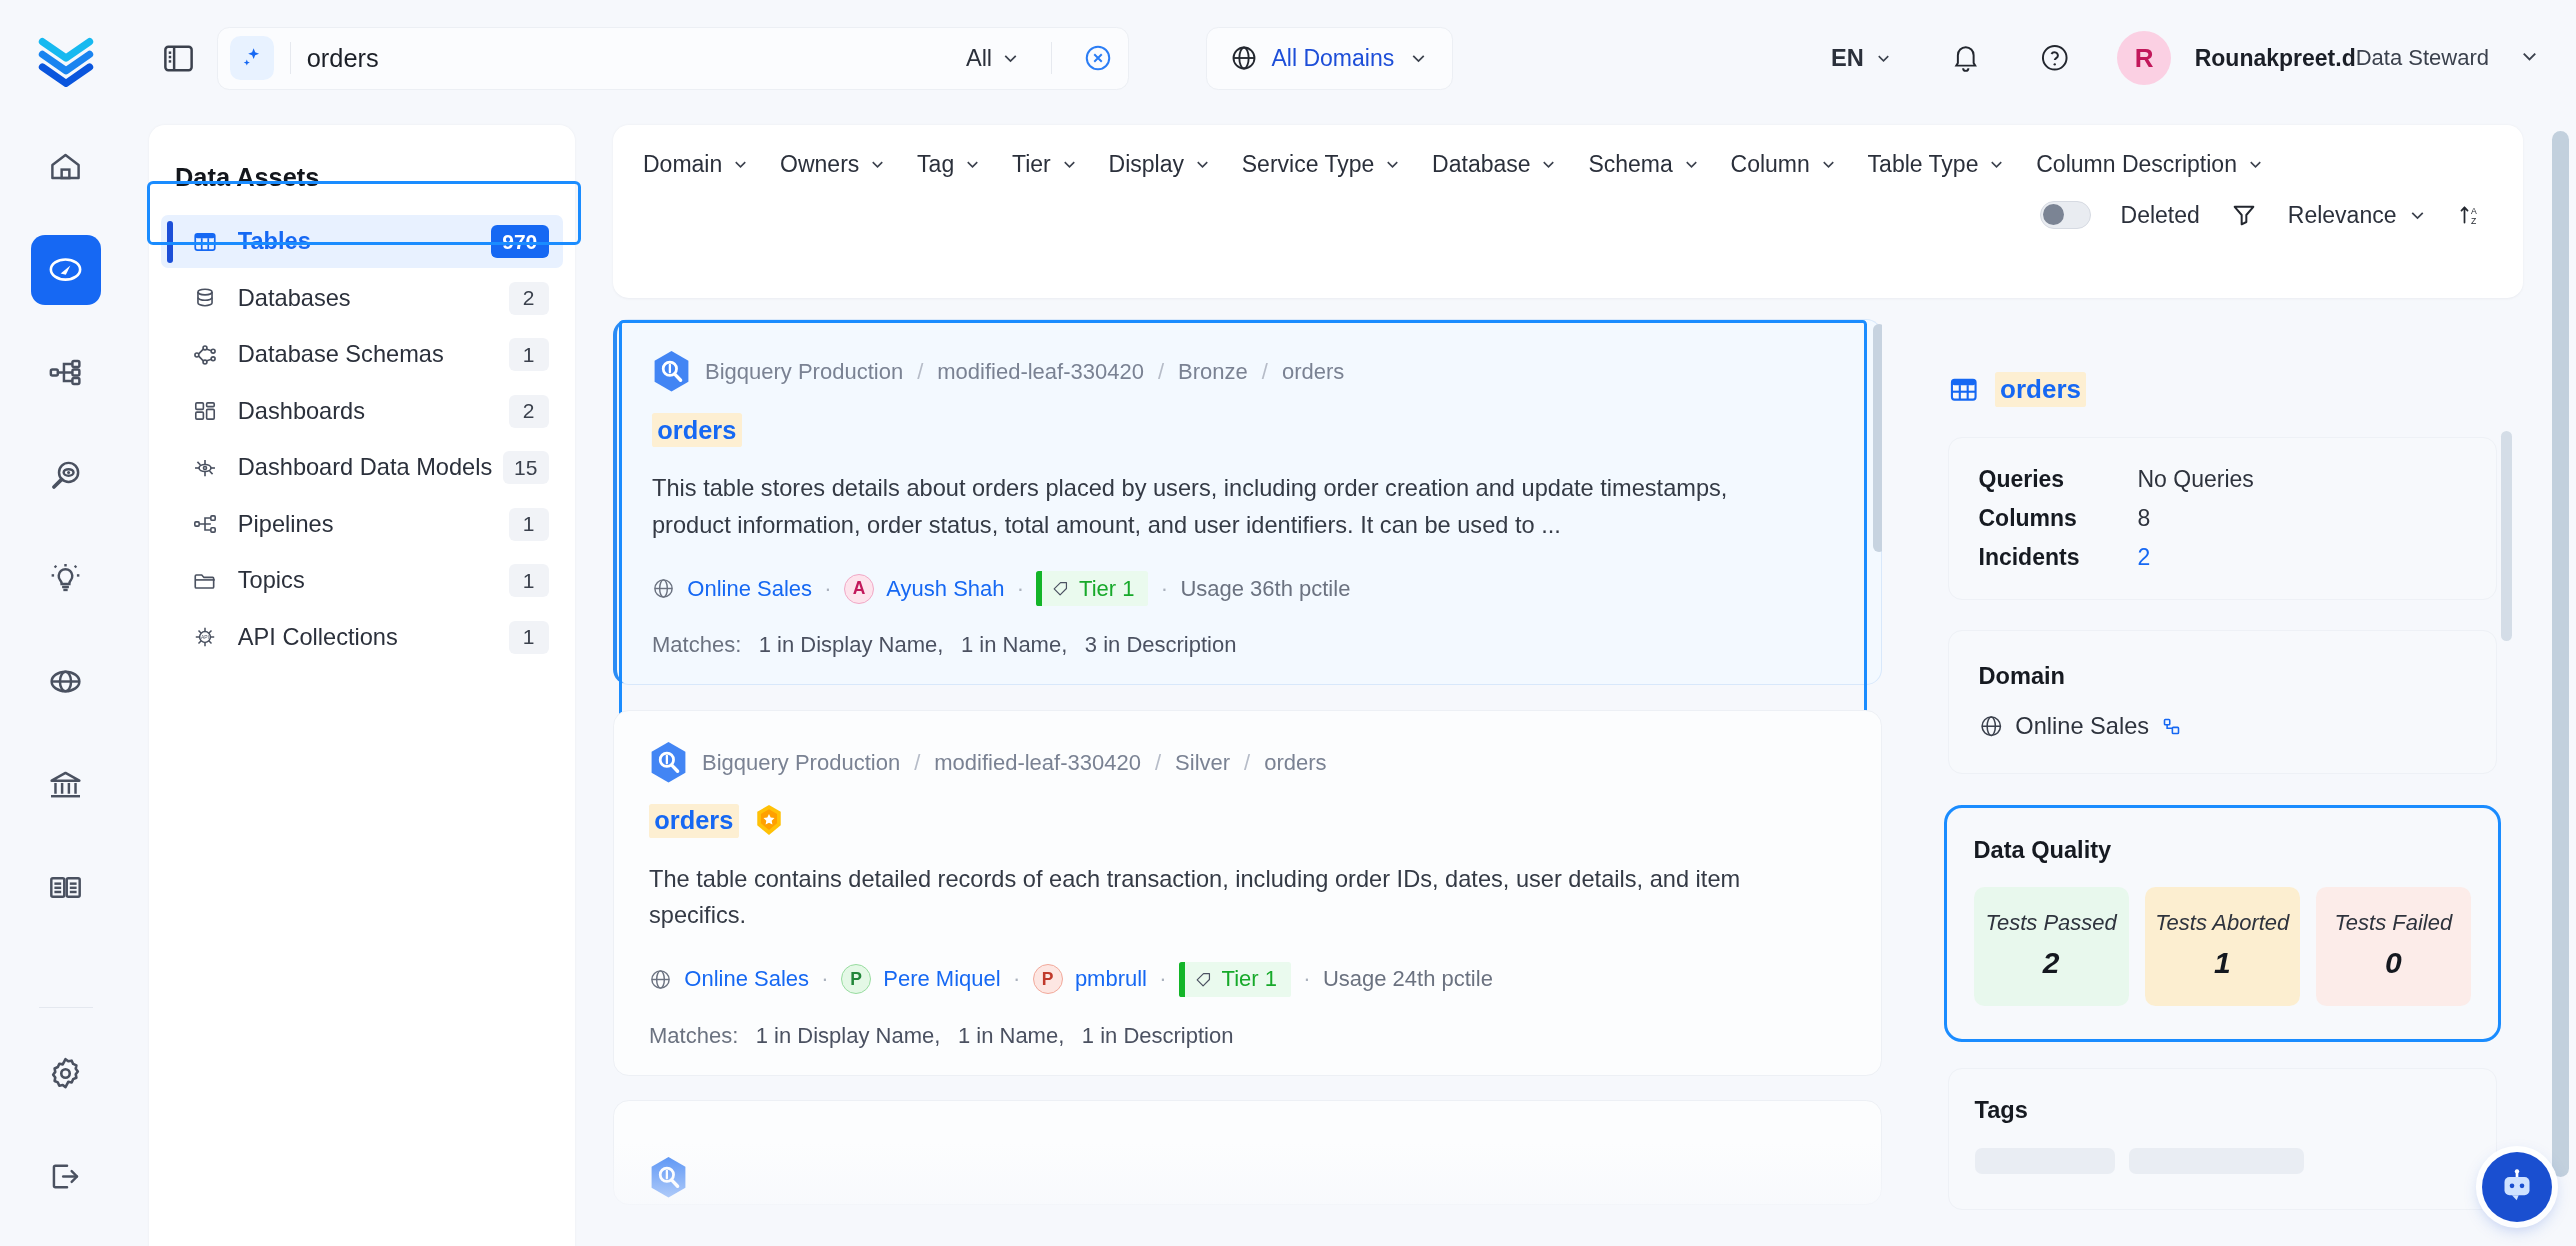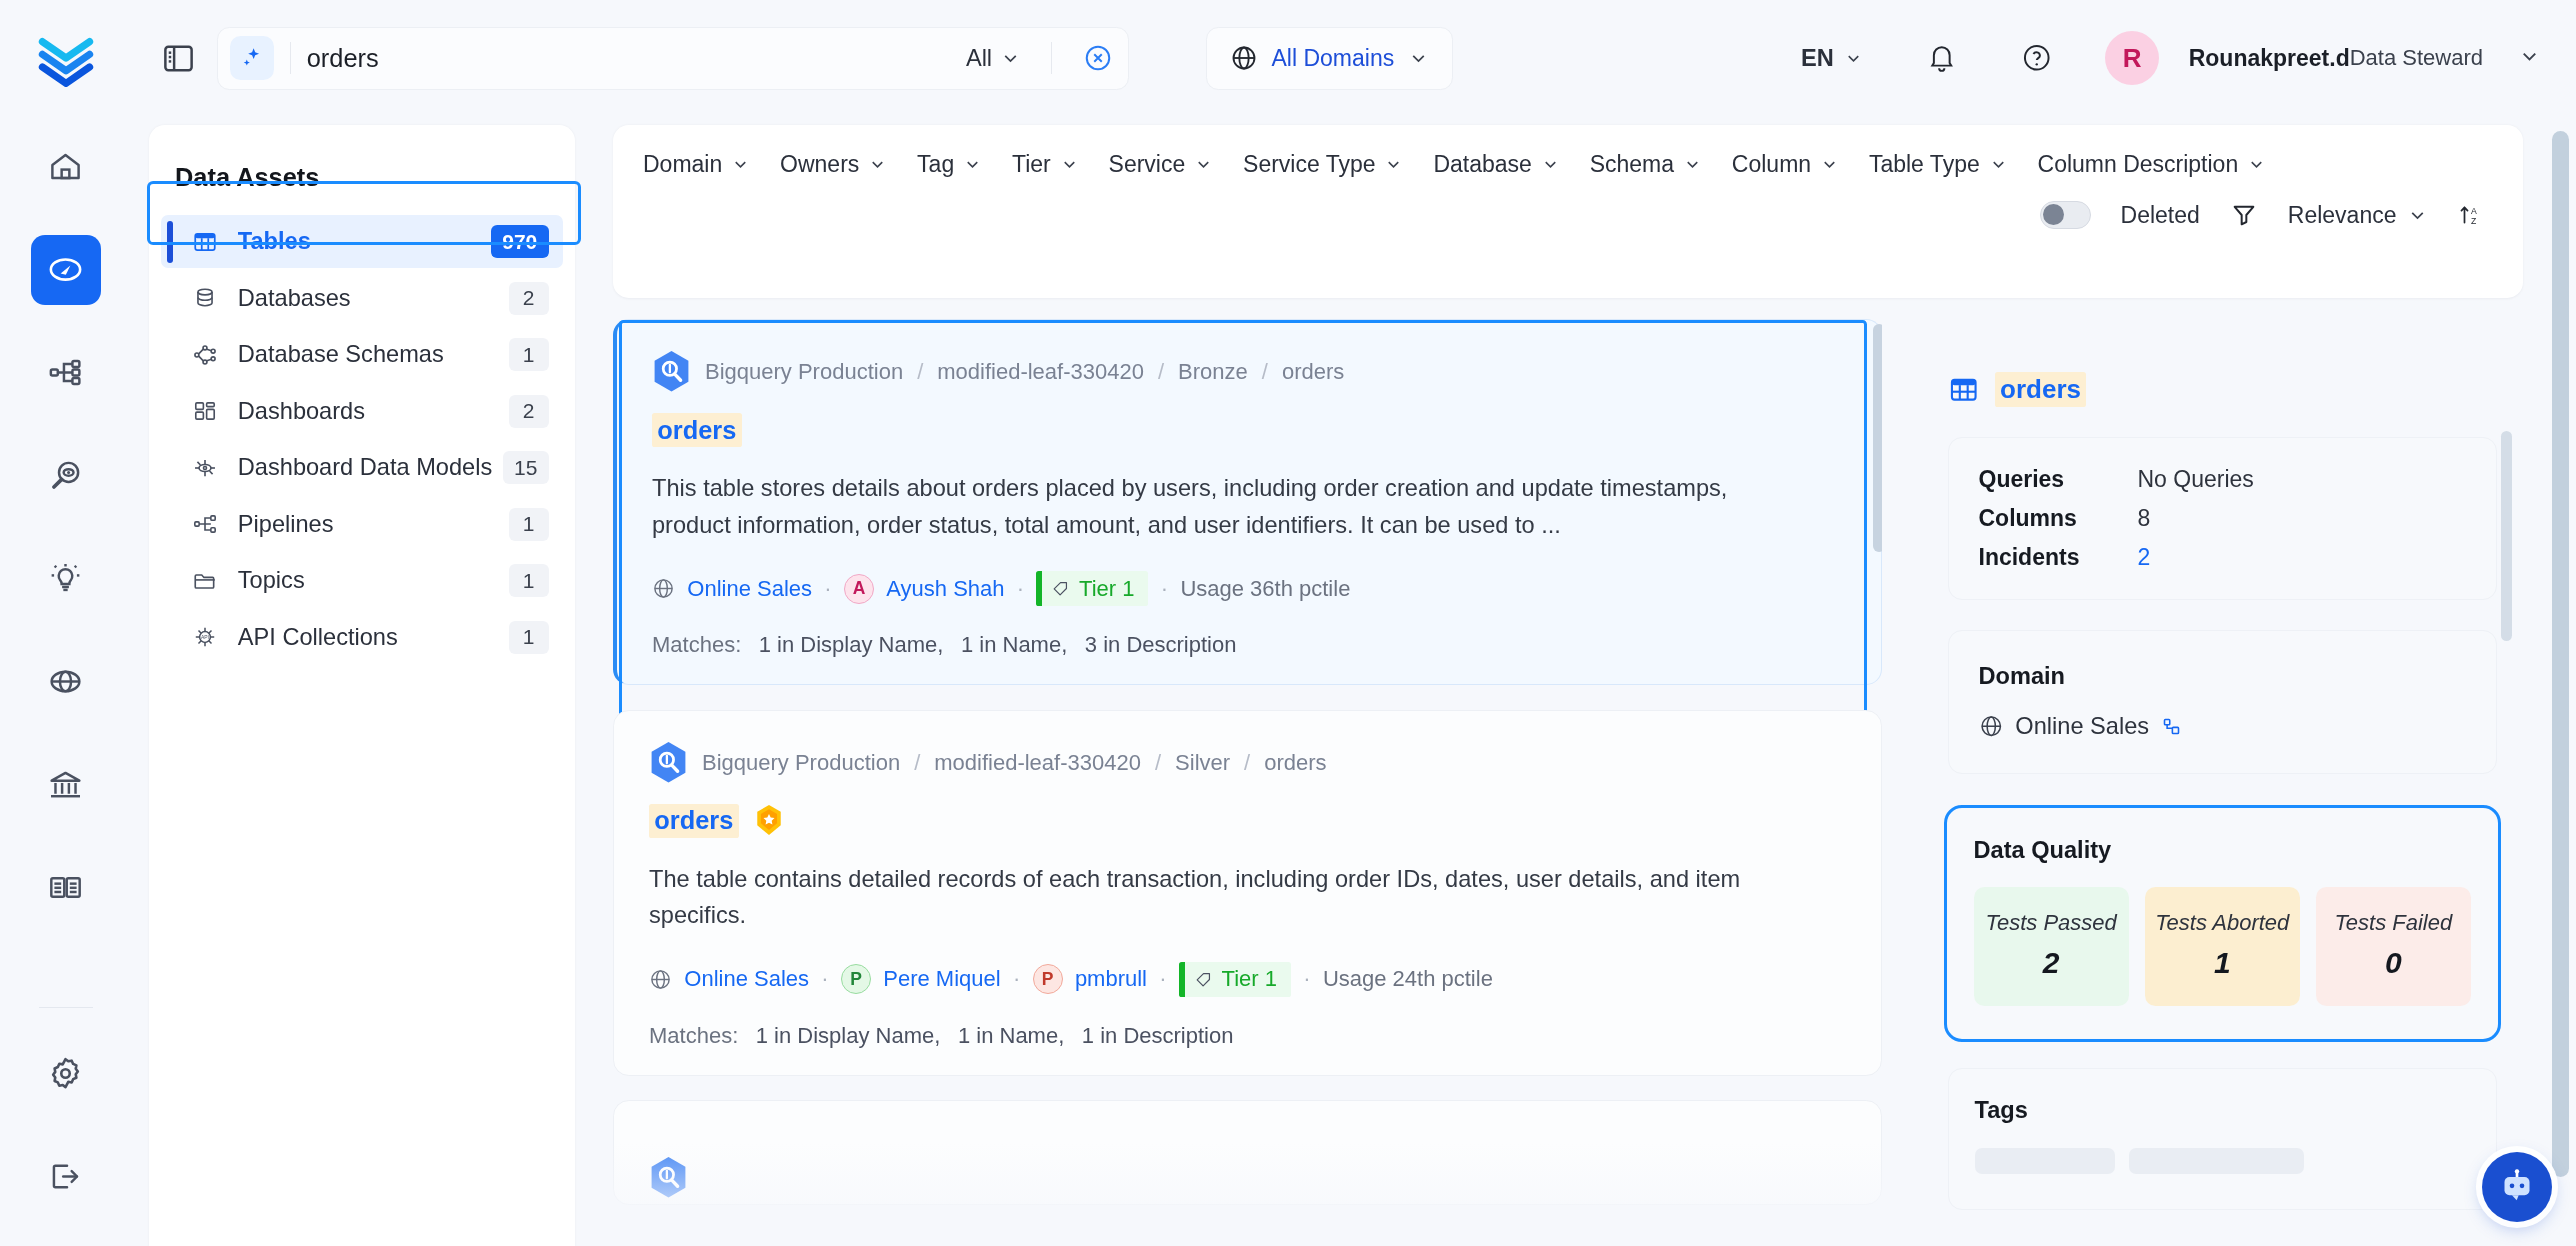--- a/index.html
+++ b/index.html
@@ -39,21 +39,21 @@
   .search-input::placeholder { color: #9aa3b0; }
   .all-sel { display: flex; align-items: center; gap: 7.9px; font-size: 23.6px; color: #2b303b; cursor: pointer; padding-right: 14px;}
   .clear-btn { width: 35px; height: 35px; margin-left: 12.3px; cursor: pointer; display:flex;align-items:center;justify-content:center; }
 
   .domain-sel {
     margin-left: 77px; height: 63px; background: #fbfcfe; border: 1.3px solid #eceff4;
     border-radius: 12.3px; display: flex; align-items: center; gap: 14px; padding: 0 23px; cursor: pointer;
   }
   .domain-sel .lbl { font-size: 23px; color: #1d4ed8; }
 
-  .topbar-right { margin-left: auto; display: flex; align-items: center; padding-right: 35px; gap: 12px; }
+  .topbar-right { margin-left: auto; display: flex; align-items: center; padding-right: 35px; gap: 6px; }
   .lang { display: flex; align-items: center; gap: 10.5px; font-size: 23.6px; color: #2b303b; font-weight: 600; cursor: pointer; margin-right: 40px;}
   .ic-btn { width: 53px; height: 53px; display: flex; align-items: center; justify-content: center; cursor: pointer; margin-right: 30px; }
   .avatar {
     width: 54px; height: 54px; border-radius: 50%; background: #fbd0e3;
     display: flex; align-items: center; justify-content: center;
     font-size: 26px; color: #c2185b; font-weight: 600; margin-right: 17.5px;
   }
   .userblock { display: flex; flex-direction: row; justify-content: center; }
   .userblock .nm { font-size: 23px; color: #1b1f27; font-weight: 700; line-height: 1.25; }
   .userblock .rl { font-size: 22px; color: #3b414d; line-height: 1.25; }
@@ -550,21 +550,21 @@
             <path d="M6 9l6 6 6-6"></path>
           </svg>
         </div>
         <div class="filter-chip">
           <span>Tier</span>
           <svg width="19" height="19" viewBox="0 0 24 24" fill="none" stroke="#3b414d" stroke-width="2">
             <path d="M6 9l6 6 6-6"></path>
           </svg>
         </div>
         <div class="filter-chip">
-          <span>Service</span>
+          <span>Display</span>
           <svg width="19" height="19" viewBox="0 0 24 24" fill="none" stroke="#3b414d" stroke-width="2">
             <path d="M6 9l6 6 6-6"></path>
           </svg>
         </div>
         <div class="filter-chip">
           <span>Service Type</span>
           <svg width="19" height="19" viewBox="0 0 24 24" fill="none" stroke="#3b414d" stroke-width="2">
             <path d="M6 9l6 6 6-6"></path>
           </svg>
         </div>

